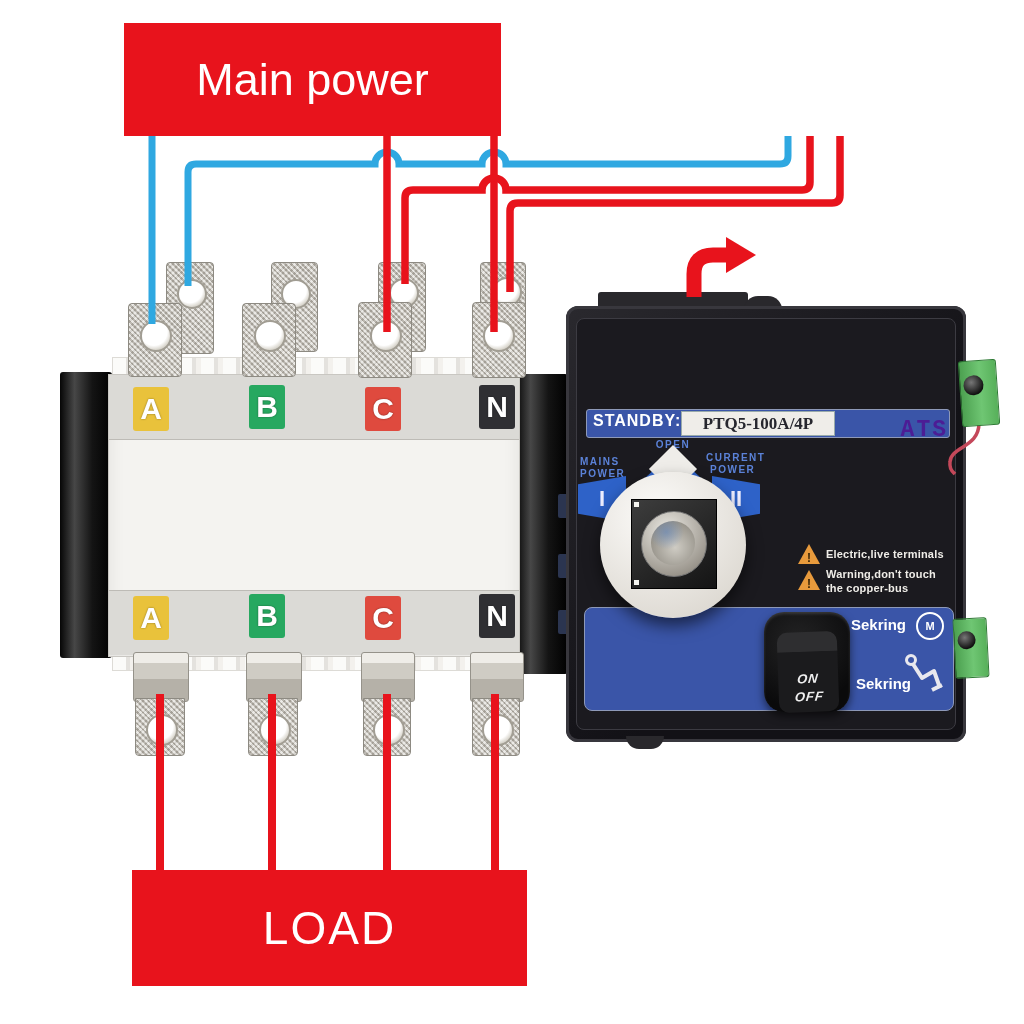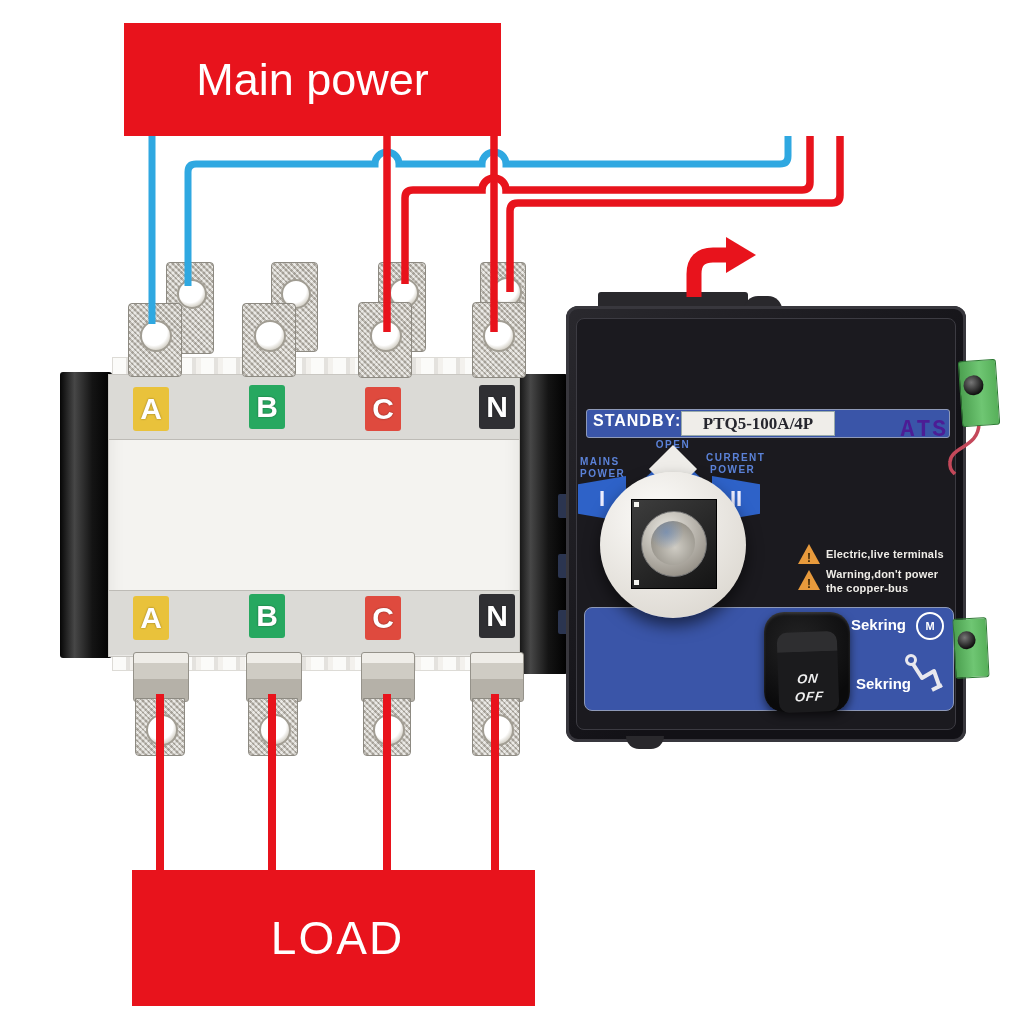--- a/index.html
+++ b/index.html
@@ -7,21 +7,21 @@
          font-family:"Liberation Sans",sans-serif;}
   .abs{position:absolute;}
 
   
   .labelbox{display:flex;align-items:center;justify-content:center;color:#fff;z-index:10;}
   .box-red{background:#e8131c;}
   .box-gray{background:#4b4848;}
   #main-power-box{left:124px;top:23px;width:377px;height:113px;font-size:45px;}
   #backup-power-box{left:645px;top:22px;width:326px;height:114px;font-size:37px;}
   #sekring-box{left:753px;top:217px;width:262px;height:73px;font-size:42px;}
-  #load-box{left:132px;top:870px;width:395px;height:136px;font-size:46px;letter-spacing:2px;padding-left:8px;}
+  #load-box{left:132px;top:870px;width:395px;height:116px;font-size:46px;letter-spacing:2px;}
 
   
   #wires{left:0;top:0;width:1024px;height:1024px;z-index:6;pointer-events:none;}
 
   
   .rail{background:linear-gradient(90deg,#060606,#474747 28%,#141414 62%,#000);z-index:2;border-radius:3px;}
   #rail-left{left:60px;top:372px;width:52px;height:286px;}
   #rail-right{left:516px;top:374px;width:52px;height:300px;}
   .teeth{background:repeating-linear-gradient(90deg,#fbfbf9 0 13px,#e4e2de 13px 17px,#f3f1ed 17px 22px);
          z-index:2;border:1px solid #dddbd6;}
@@ -219,21 +219,21 @@
   <div class="abs" id="knob"></div>
   <div class="abs" id="knob-square"></div>
   <div class="abs corner-mark" style="left:634px;top:502px;"></div>
   <div class="abs corner-mark" style="left:634px;top:580px;"></div>
   <div class="abs" id="coin-ring"></div>
   <div class="abs" id="coin"></div>
 
   <div class="abs warn-tri" style="left:798px;top:544px;width:22px;height:20px;">!</div>
   <div class="abs warn-text" style="left:826px;top:548px;">Electric,live terminals</div>
   <div class="abs warn-tri" style="left:798px;top:570px;width:22px;height:20px;">!</div>
-  <div class="abs warn-text" style="left:826px;top:568px;">Warning,don't power</div>
+  <div class="abs warn-text" style="left:826px;top:568px;">Warning,don't touch</div>
   <div class="abs warn-text" style="left:826px;top:582px;">the copper-bus</div>
 
   <div class="abs" id="bottom-band"></div>
   <div class="abs" id="rocker-outer"></div>
   <div class="abs" id="rocker-face">
     <span class="rocker-txt">ON</span>
     <span class="rocker-txt">OFF</span>
   </div>
   <div class="abs" id="electric-label">Sekring</div>
   <div class="abs" id="motor-icon">M</div>

